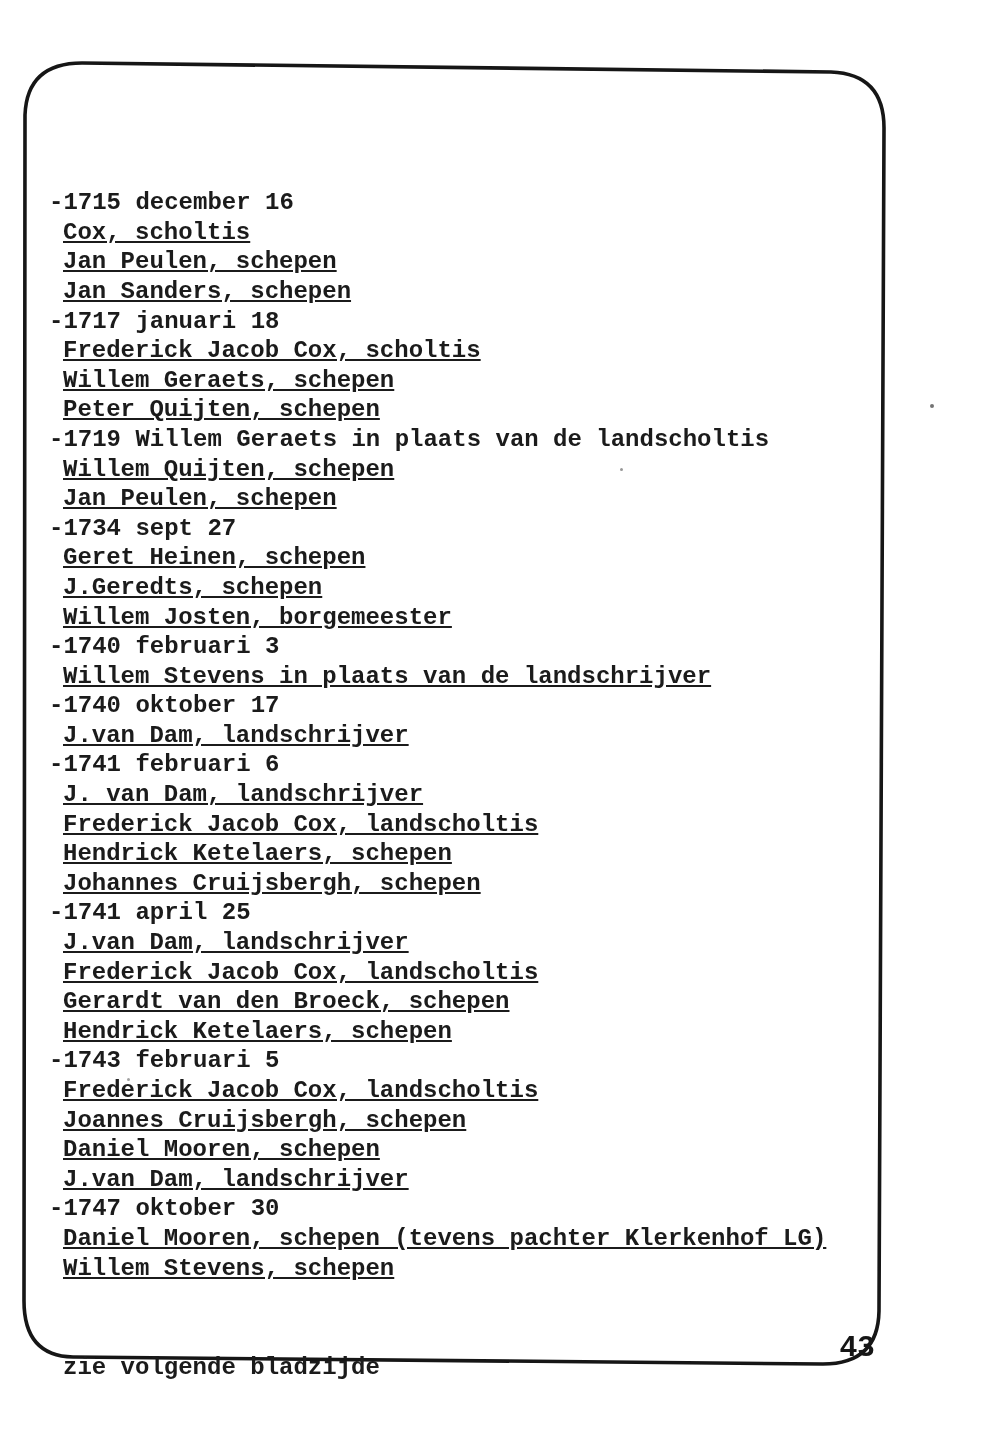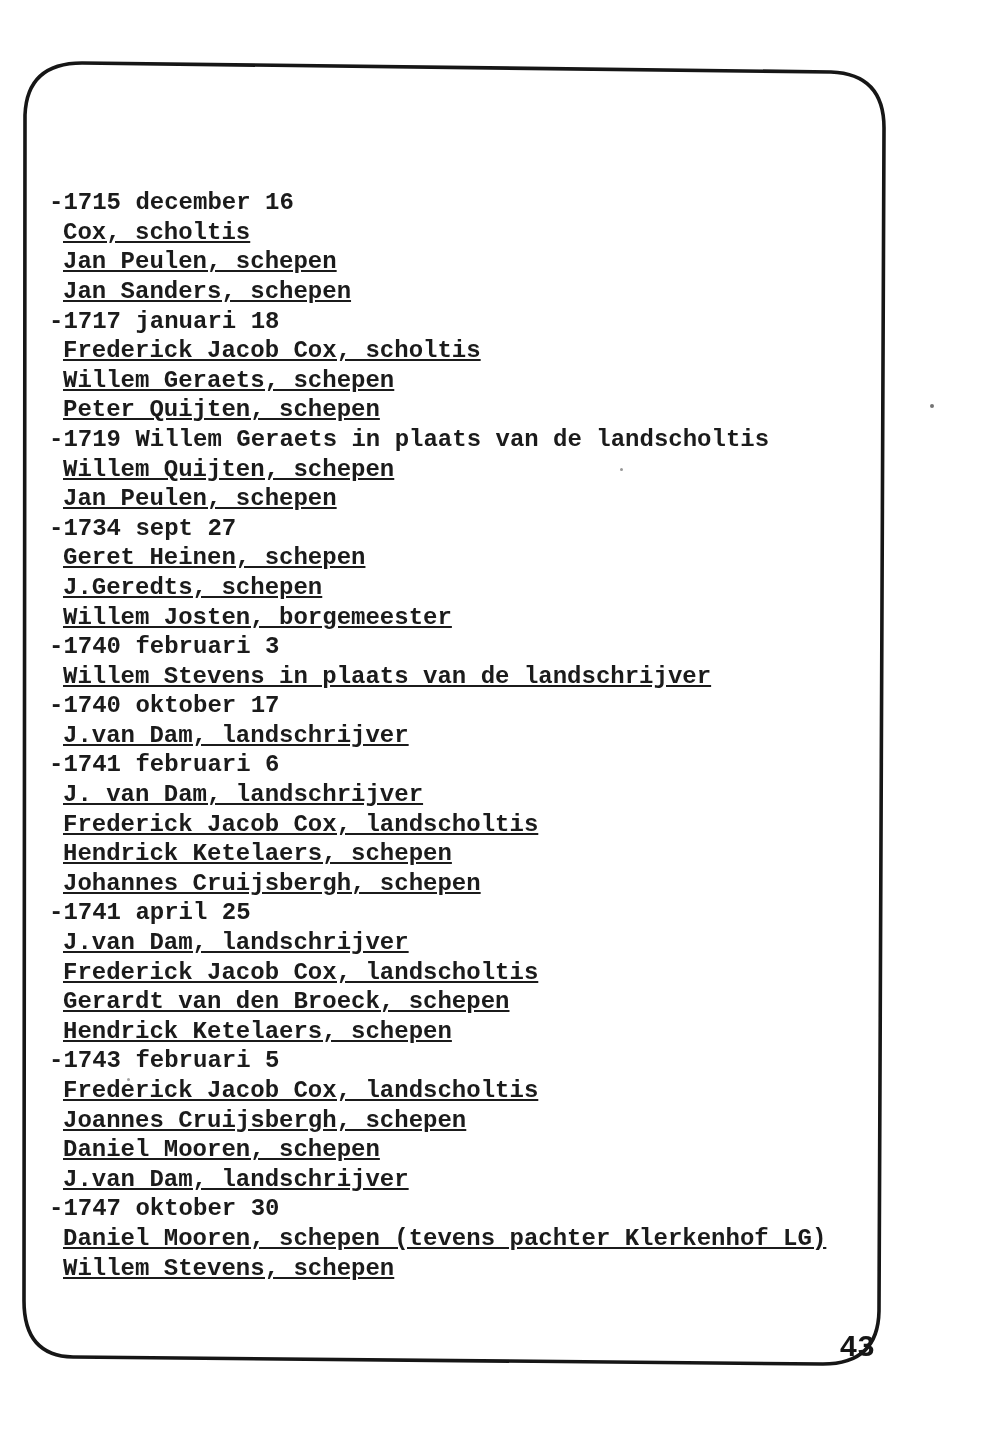--- a/index.html
+++ b/index.html
@@ -73,20 +73,21 @@
              Q 884 74 884 128
              L 879 1311
              Q 878 1364 823 1364
              L 73 1357
              Q 24 1356 24 1301
              Z" fill="none" stroke="#161616" stroke-width="3.6" stroke-linejoin="round" stroke-linecap="round"></path>
   </svg>
 
   <div class="text-block">
     <div><div class="line heading">-1715 december 16</div><div class="line person">Cox, scholtis</div><div class="line person">Jan Peulen, schepen</div><div class="line person">Jan Sanders, schepen</div><div class="line heading">-1717 januari 18</div><div class="line person">Frederick Jacob Cox, scholtis</div><div class="line person">Willem Geraets, schepen</div><div class="line person">Peter Quijten, schepen</div><div class="line heading">-1719 Willem Geraets in plaats van de landscholtis</div><div class="line person">Willem Quijten, schepen</div><div class="line person">Jan Peulen, schepen</div><div class="line heading">-1734 sept 27</div><div class="line person">Geret Heinen, schepen</div><div class="line person">J.Geredts, schepen</div><div class="line person">Willem Josten, borgemeester</div><div class="line heading">-1740 februari 3</div><div class="line person">Willem Stevens in plaats van de landschrijver</div><div class="line heading">-1740 oktober 17</div><div class="line person">J.van Dam, landschrijver</div><div class="line heading">-1741 februari 6</div><div class="line person">J. van Dam, landschrijver</div><div class="line person">Frederick Jacob Cox, landscholtis</div><div class="line person">Hendrick Ketelaers, schepen</div><div class="line person">Johannes Cruijsbergh, schepen</div><div class="line heading">-1741 april 25</div><div class="line person">J.van Dam, landschrijver</div><div class="line person">Frederick Jacob Cox, landscholtis</div><div class="line person">Gerardt van den Broeck, schepen</div><div class="line person">Hendrick Ketelaers, schepen</div><div class="line heading">-1743 februari 5</div><div class="line person">Frederick Jacob Cox, landscholtis</div><div class="line person">Joannes Cruijsbergh, schepen</div><div class="line person">Daniel Mooren, schepen</div><div class="line person">J.van Dam, landschrijver</div><div class="line heading">-1747 oktober 30</div><div class="line person">Daniel Mooren, schepen (tevens pachter Klerkenhof LG)</div><div class="line person">Willem Stevens, schepen</div></div>
+    <div class="line footer-note">zie volgende bladzijde</div>
   </div>
 
   <div class="page-number">43</div>
 
   <div class="speck s1"></div>
   <div class="speck s2"></div>
   <div class="speck s3"></div>
 
 </div>
 

